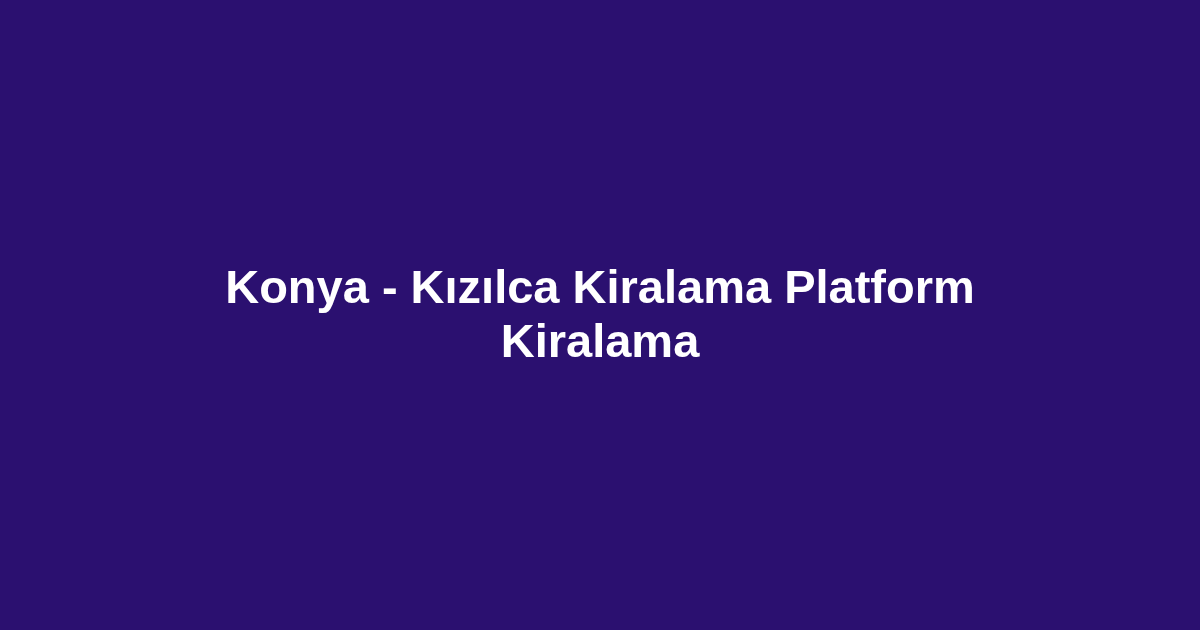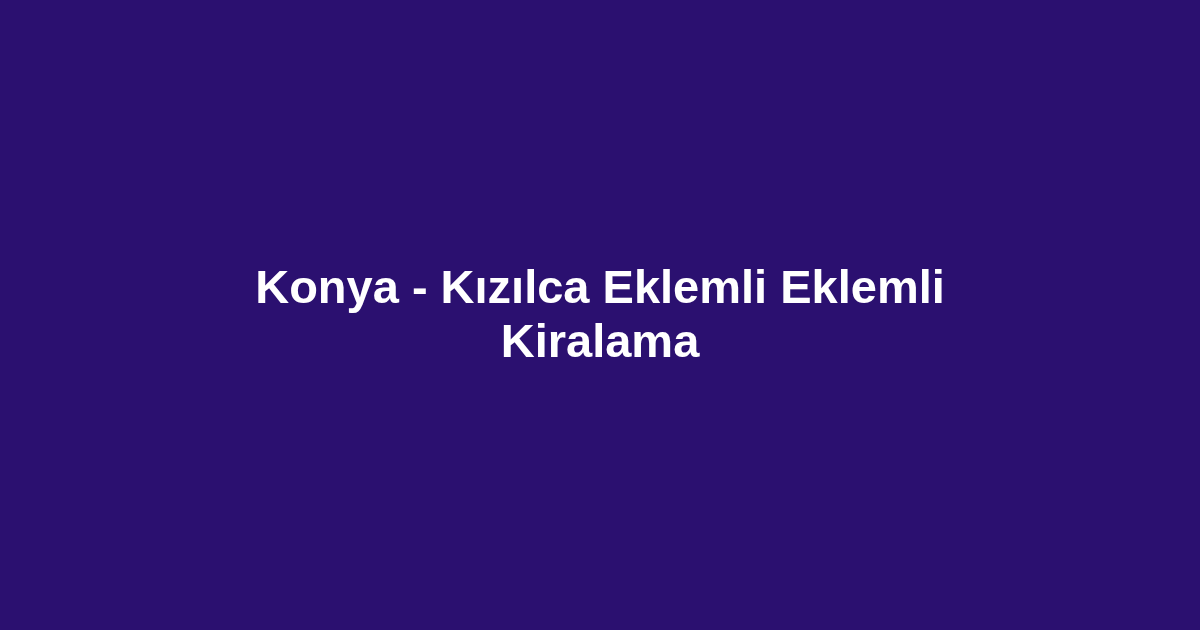--- a/index.html
+++ b/index.html
@@ -49,17 +49,17 @@
     -webkit-font-smoothing: antialiased;
   }
 </style>
 </head>
 <body>
 
 <div id="og-card" style="background-color: rgb(43, 16, 112);">
 
   <div id="card-content">
 
-    <h1 id="card-title" style="color: rgb(255, 255, 255);">Konya - Kızılca Eklemli Eklemli Kiralama</h1>
+    <h1 id="card-title" style="color: rgb(255, 255, 255);">Konya - Kızılca Kiralama Platform Kiralama</h1>
 
   </div>
 
 </div>
 
 </body></html>

